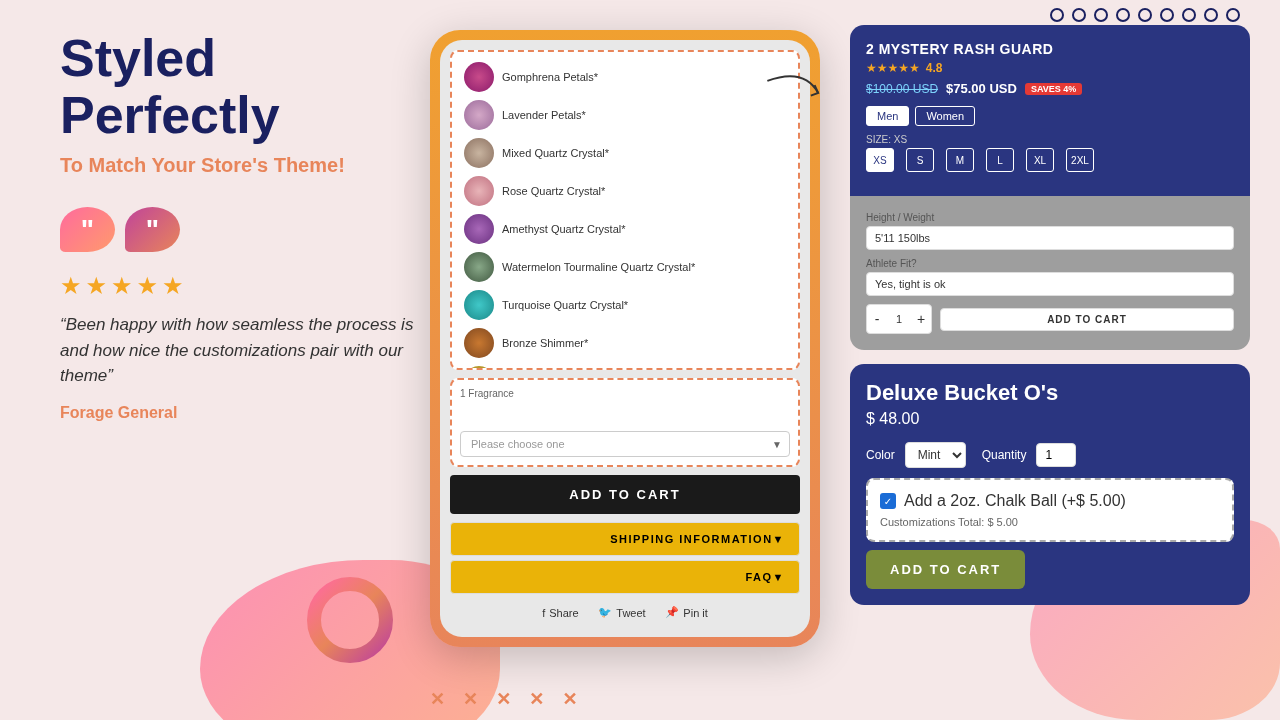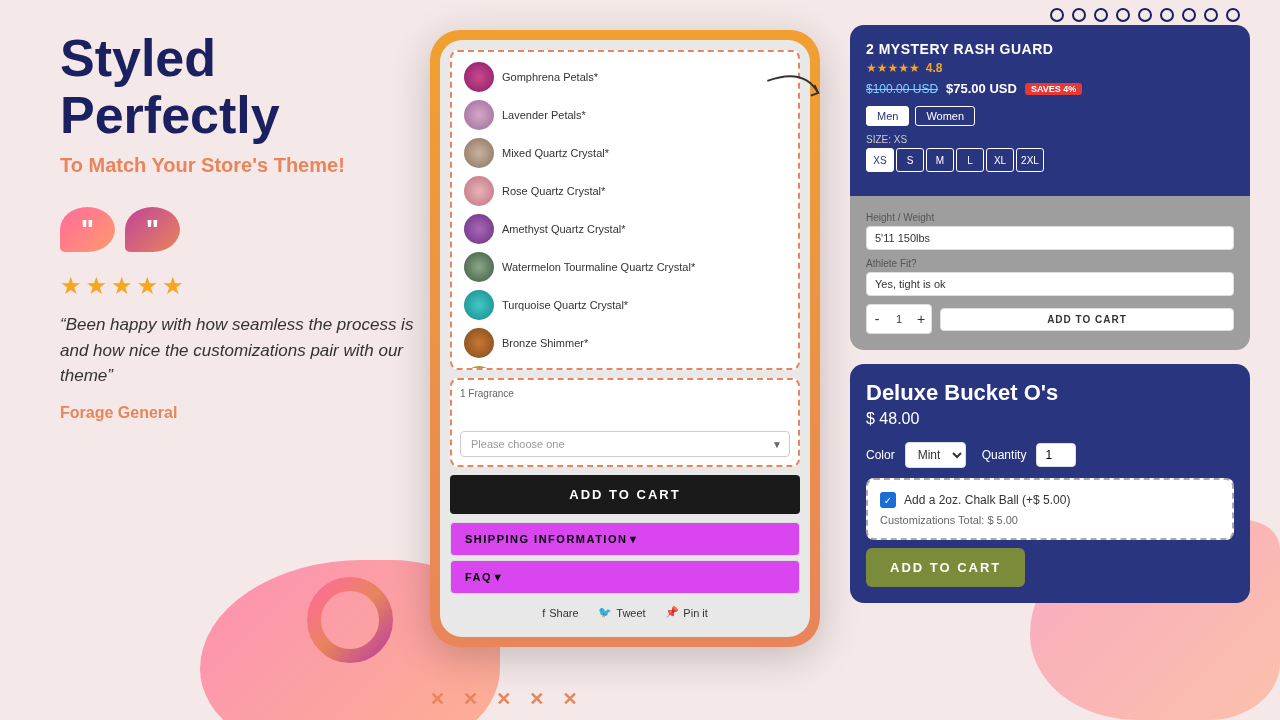--- a/index.html
+++ b/index.html
@@ -223,27 +223,27 @@
       font-weight: 700;
       letter-spacing: 2px;
       border-radius: 4px;
       cursor: pointer;
       margin-bottom: 8px;
       text-align: center;
     }
 
     
     .accordion-item {
-      background: #d946ef;
+      background: #eab308;
       border: 1px solid #ddd;
       padding: 10px 14px;
       margin-bottom: 4px;
       border-radius: 4px;
       display: flex;
-      justify-content: flex-start;
+      justify-content: flex-end;
       align-items: center;
       font-size: 11px;
       letter-spacing: 1.5px;
       font-weight: 600;
       text-transform: uppercase;
     }
 
     
     .share-bar {
       display: flex;
@@ -350,21 +350,21 @@
       cursor: pointer;
     }
     .btn-option.active {
       background: white;
       color: #2a3580;
     }
 
     
     .size-group {
       display: flex;
-      gap: 2px;
+      gap: 12px;
     }
     .size-btn {
       width: 28px;
       height: 24px;
       border: 1px solid white;
       border-radius: 3px;
       font-size: 10px;
       background: transparent;
       color: white;
       cursor: pointer;
@@ -499,21 +499,21 @@
       background: #1a6cd6;
       border-radius: 3px;
       display: flex;
       align-items: center;
       justify-content: center;
       color: white;
       font-size: 10px;
       flex-shrink: 0;
     }
     .checkbox-label {
-      font-size: 12px;
+      font-size: 16px;
       color: #333;
     }
     .customization-total {
       font-size: 11px;
       color: #666;
       margin-top: 4px;
     }
 
     
     .add-cart-olive {

